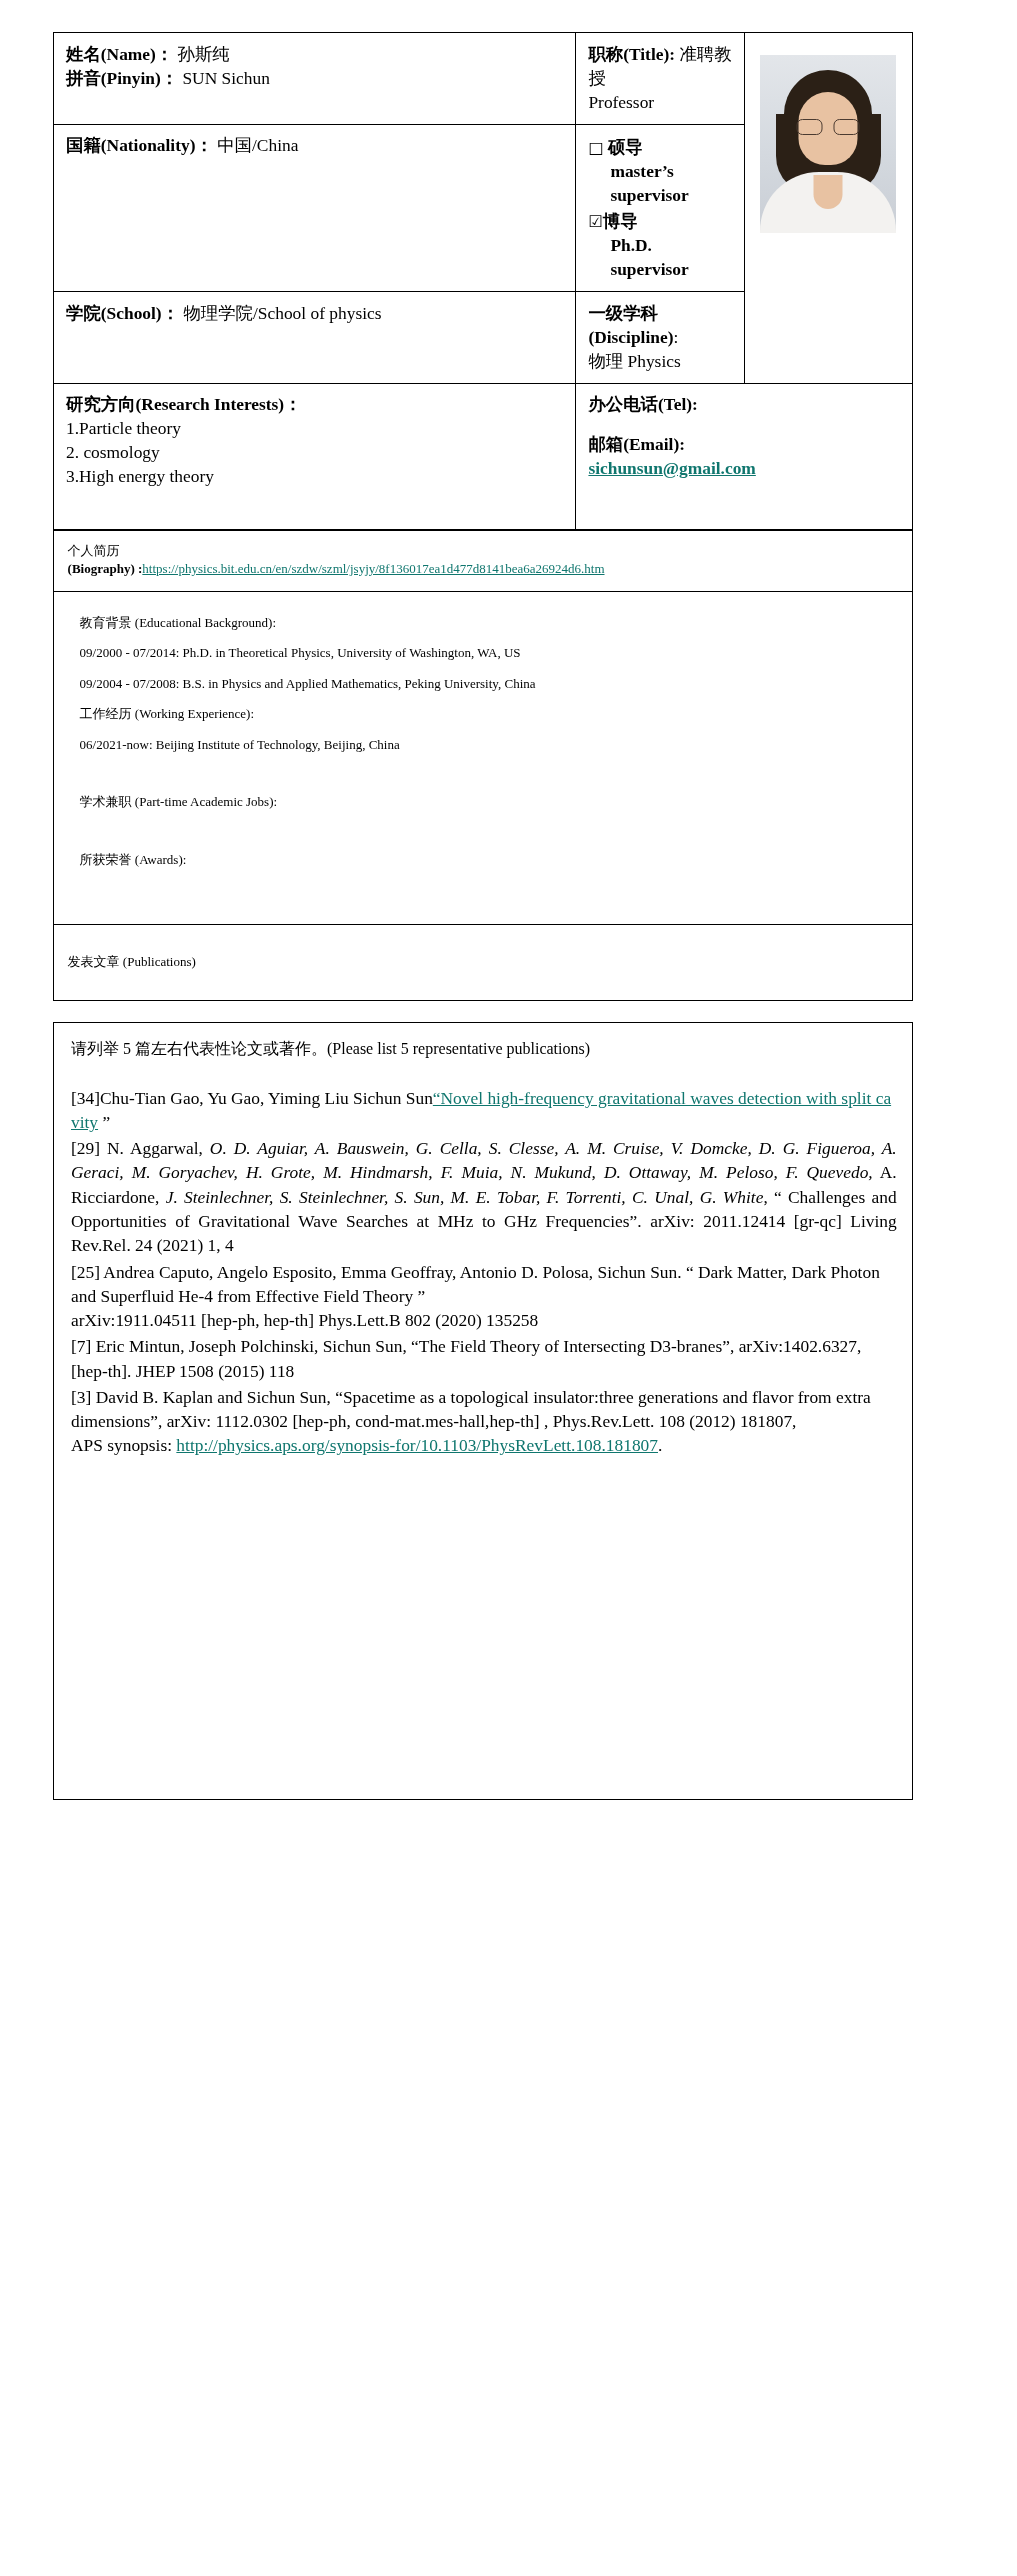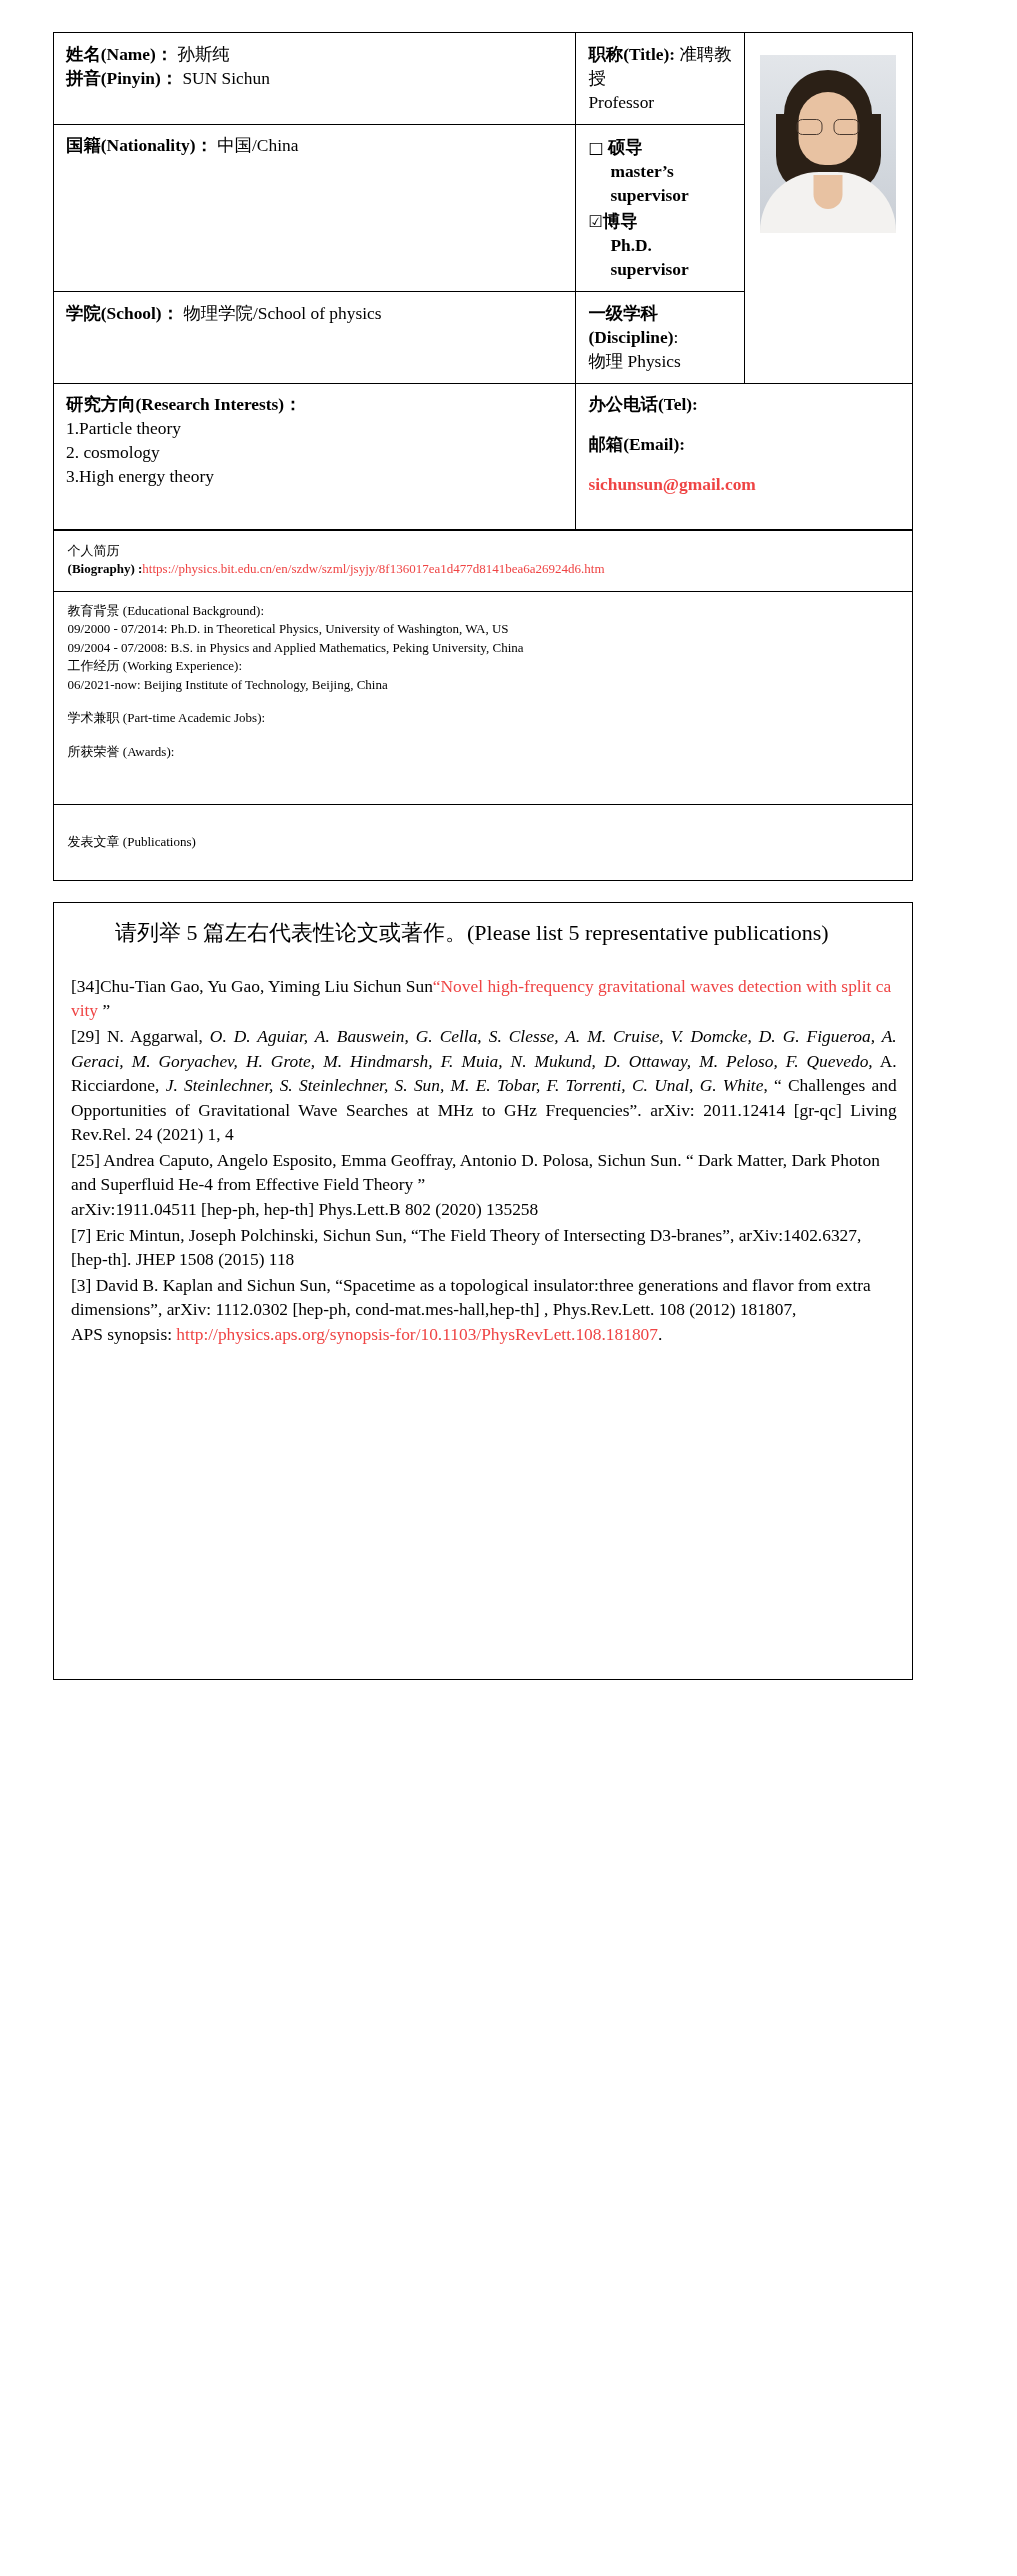--- a/index.html
+++ b/index.html
@@ -125,47 +125,47 @@
 
   .checkbox-line { margin-top: 1.7px; }
   .box-glyph {
     font-family: "DejaVu Sans", sans-serif;
     font-size: 16px;
   }
   .indent-1 { padding-left: 22px; }
   .strong-cn { font-weight: bold; }
 
   .link {
-    color: #ef4444;
+    color: #0f766e;
+    text-decoration: underline;
     word-break: break-all;
-    margin-top: 16px;
   }
   .link-bold { font-weight: bold; }
 
   .section-table { margin-top: 0; }
   .section-table td {
     border: 0.8px solid #000000;
     padding: 10.2px 12px 12px 13.6px;
     font-size: 13px;
     line-height: 1.42;
   }
   .bio-cell { line-height: 1.45; }
-  .edu-cell p { margin: 0; }
+  .edu-cell p { margin: 12px; }
   .edu-cell .gap { height: 15.3px; }
   .just { text-align: justify; }
 
   .pub-box {
     margin-top: 20.3px;
     border: 0.8px solid #000000;
     padding: 15.3px 15.3px 15.3px 17px;
     min-height: 746px;
     font-size: 17.4px;
     line-height: 1.4;
   }
-  .pub-head { font-size: 22px; margin-bottom: 25.4px; margin-left: 44px; }
+  .pub-head { font-size: 16px; margin-bottom: 25.4px; }
   .pub-entry { margin-bottom: 1.7px; }
   .it { font-style: italic; }
 </style>
 </head>
 <body>
 
 <div class="page">
 
   <table class="profile-table">
     <colgroup>

